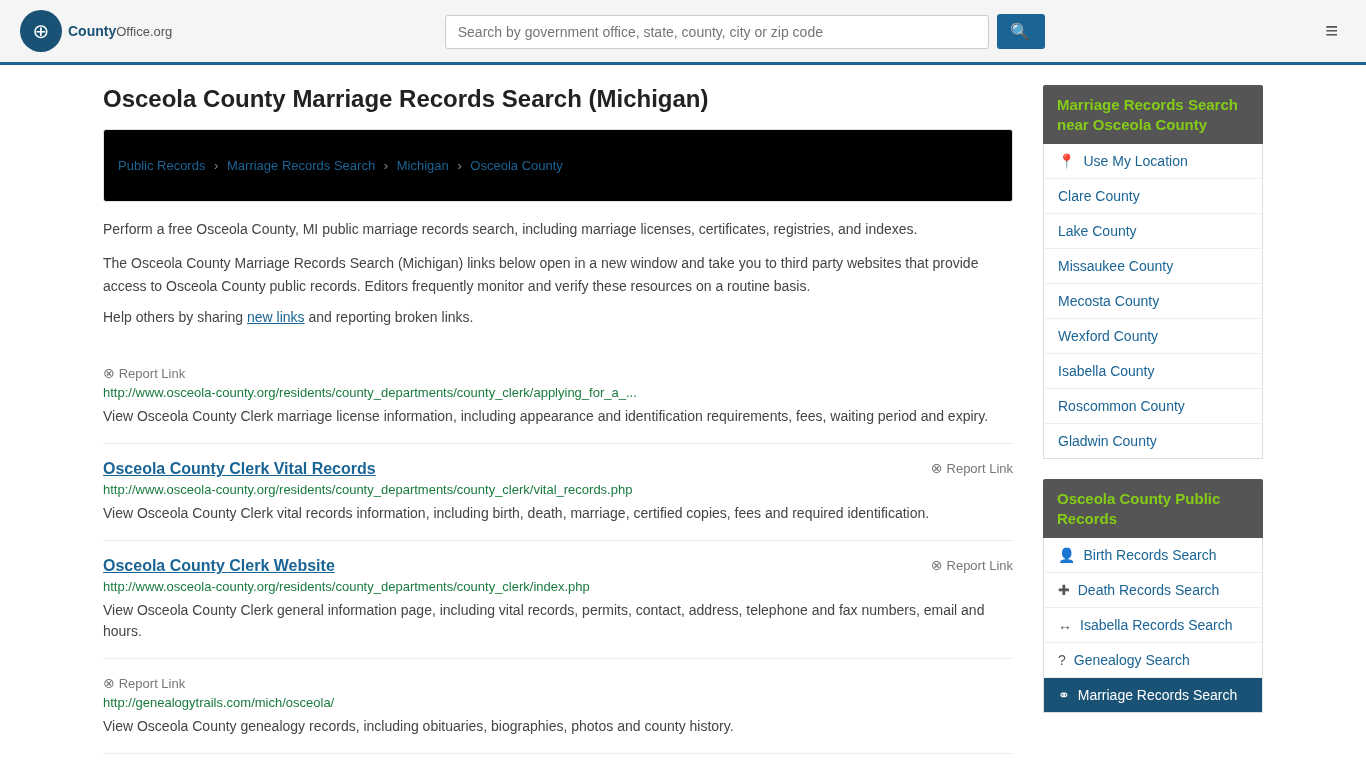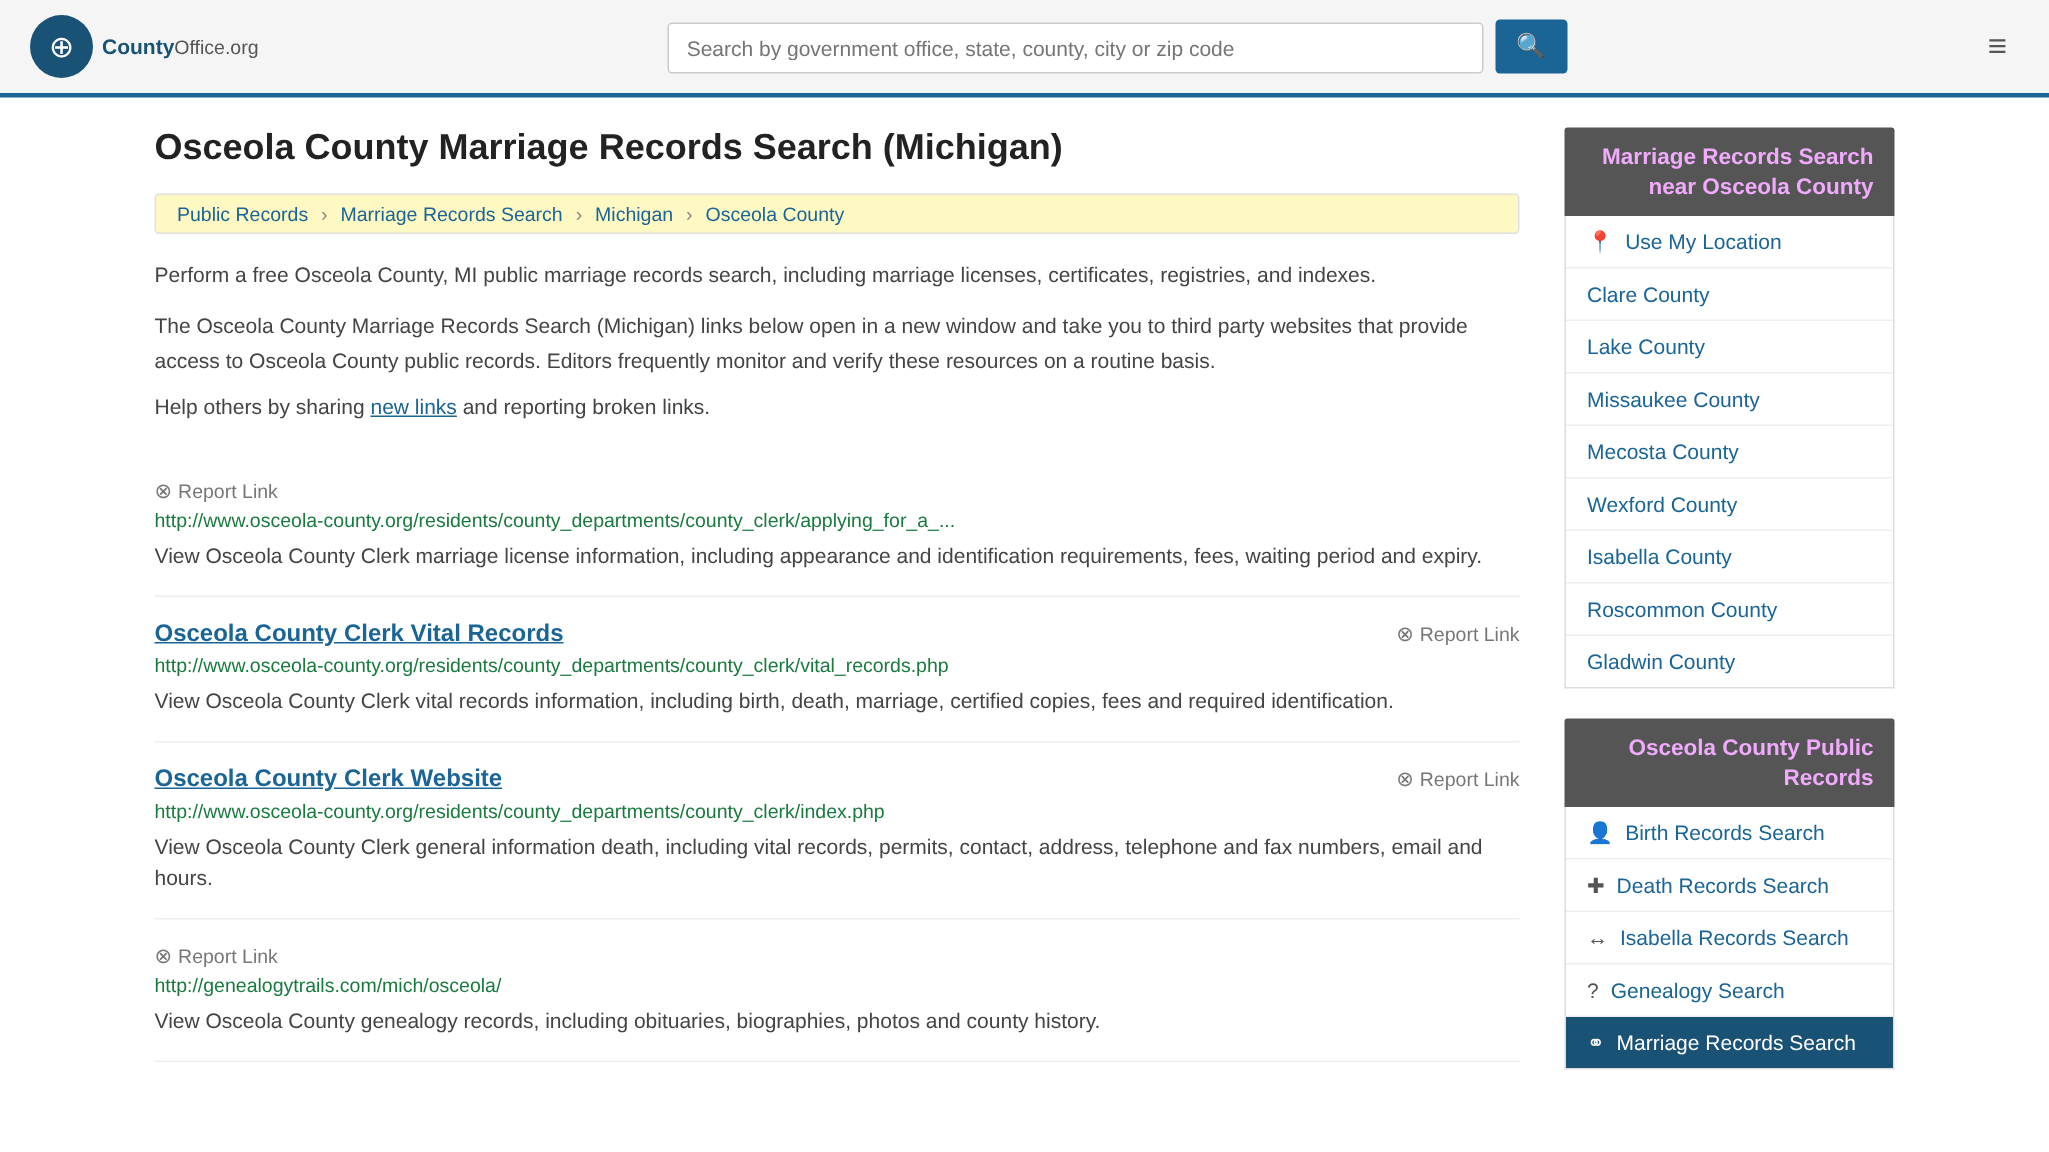--- a/index.html
+++ b/index.html
@@ -82,22 +82,22 @@
     #content {
       flex: 1;
     }
     #page-title {
       font-size: 24px;
       font-weight: bold;
       color: #222;
       margin-bottom: 16px;
     }
     #breadcrumb {
-      background: #fef9c3;
-      padding: 5px 14px;
+      background: #000000;
+      padding: 28px 14px;
       border: 1px solid #e0e0e0;
       border-radius: 3px;
       margin-bottom: 16px;
       font-size: 13px;
       color: #555;
     }
     #breadcrumb a {
       color: #1a6496;
       text-decoration: none;
     }
@@ -171,27 +171,26 @@
     
     #sidebar {
       width: 220px;
       flex-shrink: 0;
     }
     .sidebar-section {
       margin-bottom: 20px;
     }
     .sidebar-header {
       background: #555;
-      color: #f0abfc;
+      color: #84cc16;
       padding: 10px 14px;
       font-size: 15px;
       font-weight: bold;
       border-radius: 2px 2px 0 0;
       line-height: 1.3;
-      text-align: right;
     }
     .sidebar-list {
       border: 1px solid #ddd;
       border-top: none;
     }
     .sidebar-item {
       padding: 9px 14px;
       border-bottom: 1px solid #eee;
       font-size: 14px;
       display: flex;
@@ -290,21 +289,21 @@
 
       <div class="result-item">
         <div class="result-header">
           <a class="result-title" href="#">Osceola County Clerk Website</a>
           <span class="report-link">
             <span class="report-icon">⊗</span>
             <span>Report Link</span>
           </span>
         </div>
         <div class="result-url">http://www.osceola-county.org/residents/county_departments/county_clerk/index.php</div>
-        <div class="result-desc">View Osceola County Clerk general information death, including vital records, permits, contact, address, telephone and fax numbers, email and hours.</div>
+        <div class="result-desc">View Osceola County Clerk general information page, including vital records, permits, contact, address, telephone and fax numbers, email and hours.</div>
       </div>
 
       <div class="result-item">
         <div class="result-header">
           <span class="report-link">
             <span class="report-icon">⊗</span>
             <span>Report Link</span>
           </span>
         </div>
         <div class="result-url">http://genealogytrails.com/mich/osceola/</div>

